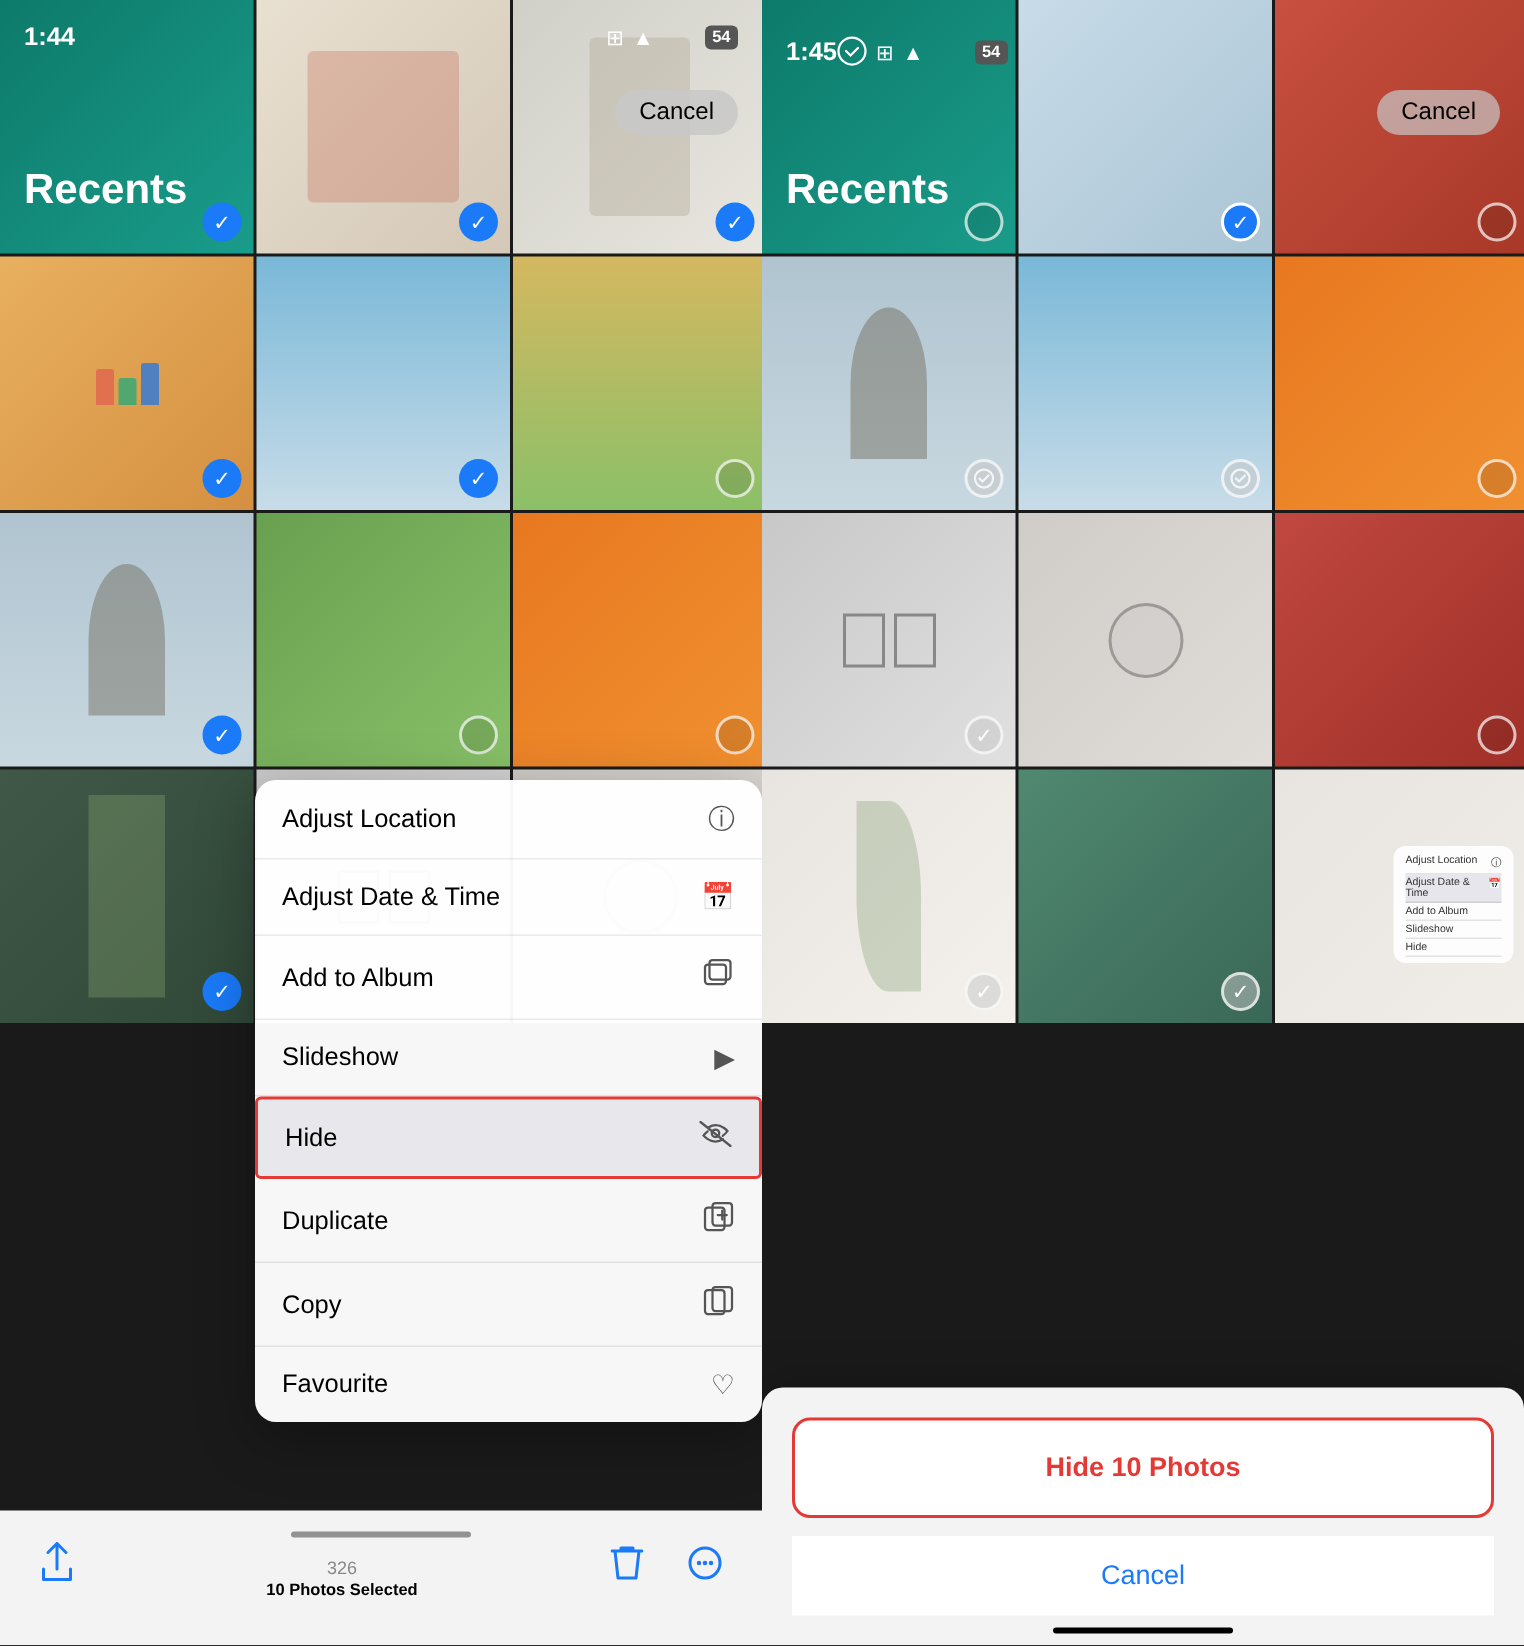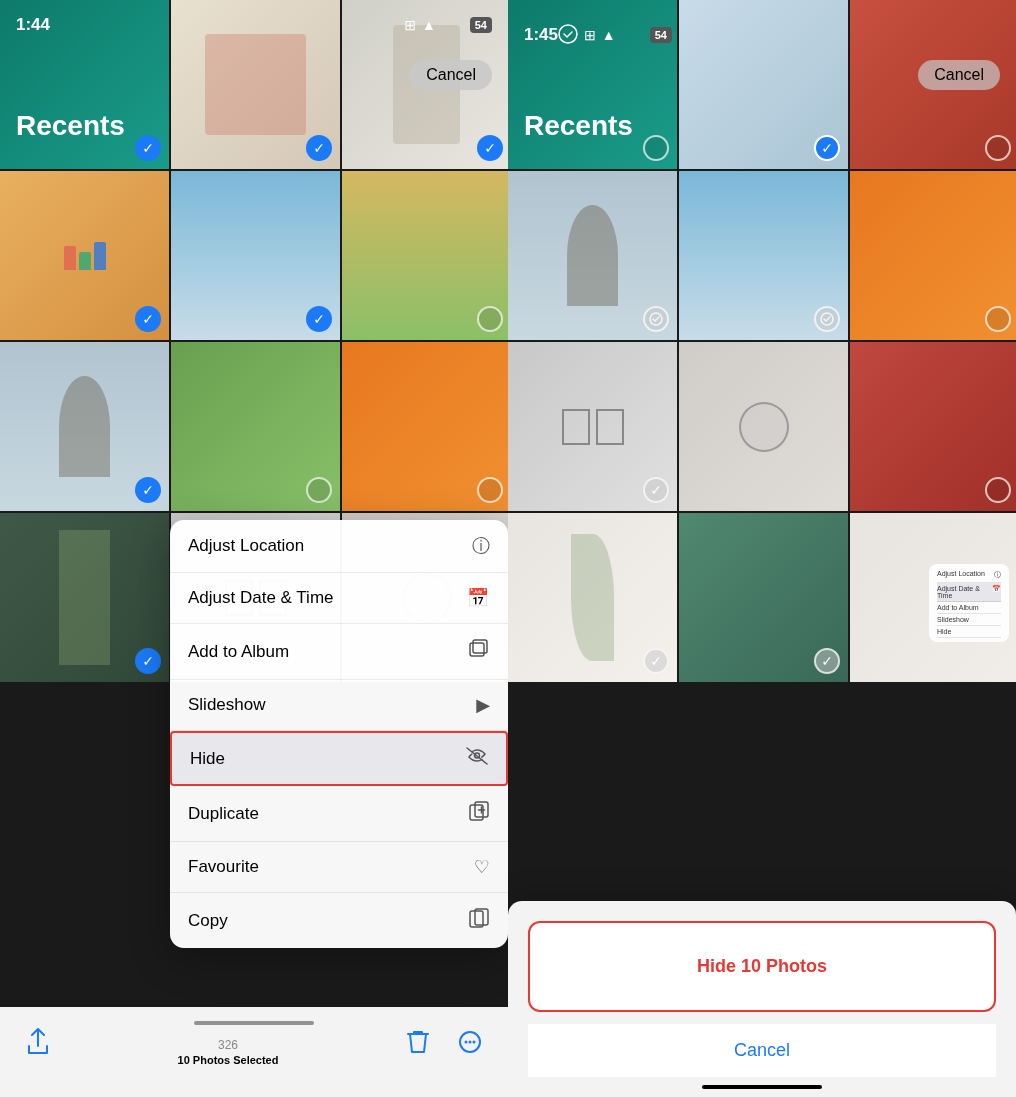--- a/index.html
+++ b/index.html
@@ -238,21 +238,21 @@
     .alert-message {
       text-align: center;
       font-size: 14px;
       color: #555;
       line-height: 1.5;
       padding: 10px 10px 20px;
     }
 
     .alert-hide-btn {
       width: 100%;
-      padding: 33px;
+      padding: 21px;
       background: #fff;
       border: 2px solid #e53935;
       border-radius: 12px;
       color: #e53935;
       font-size: 18px;
       font-weight: 600;
       cursor: pointer;
       margin-bottom: 12px;
       text-align: center;
     }
@@ -480,31 +480,31 @@
       <span class="menu-item-icon">
         <svg width="22" height="22" viewBox="0 0 22 22" fill="none">
           <rect x="2" y="5" width="13" height="15" rx="2" stroke="#555" stroke-width="1.5" fill="none"></rect>
           <rect x="7" y="2" width="13" height="15" rx="2" stroke="#555" stroke-width="1.5" fill="none"></rect>
           <line x1="13.5" y1="7" x2="13.5" y2="13" stroke="#555" stroke-width="1.5" stroke-linecap="round"></line>
           <line x1="10.5" y1="10" x2="16.5" y2="10" stroke="#555" stroke-width="1.5" stroke-linecap="round"></line>
         </svg>
       </span>
     </div>
     <div class="menu-item">
-      <span class="menu-item-label">Favourite</span>
-      <span class="menu-item-icon">♡</span>
-    </div>
-    <div class="menu-item">
       <span class="menu-item-label">Copy</span>
       <span class="menu-item-icon">
         <svg width="22" height="22" viewBox="0 0 22 22" fill="none">
           <rect x="2" y="4" width="13" height="16" rx="2" stroke="#555" stroke-width="1.5" fill="none"></rect>
           <rect x="7" y="2" width="13" height="16" rx="2" stroke="#555" stroke-width="1.5" fill="none"></rect>
         </svg>
       </span>
+    </div>
+    <div class="menu-item">
+      <span class="menu-item-label">Favourite</span>
+      <span class="menu-item-icon">♡</span>
     </div>
   </div>
 
   <div class="bottom-toolbar">
     <div class="toolbar-btn">
       <svg width="24" height="28" viewBox="0 0 24 28" fill="none">
         <path d="M12 2v16M6 7l6-6 6 6" stroke="#1a7af8" stroke-width="2" stroke-linecap="round" stroke-linejoin="round"></path>
         <path d="M3 18v7h18v-7" stroke="#1a7af8" stroke-width="2" stroke-linecap="round" stroke-linejoin="round" fill="none"></path>
       </svg>
     </div>

